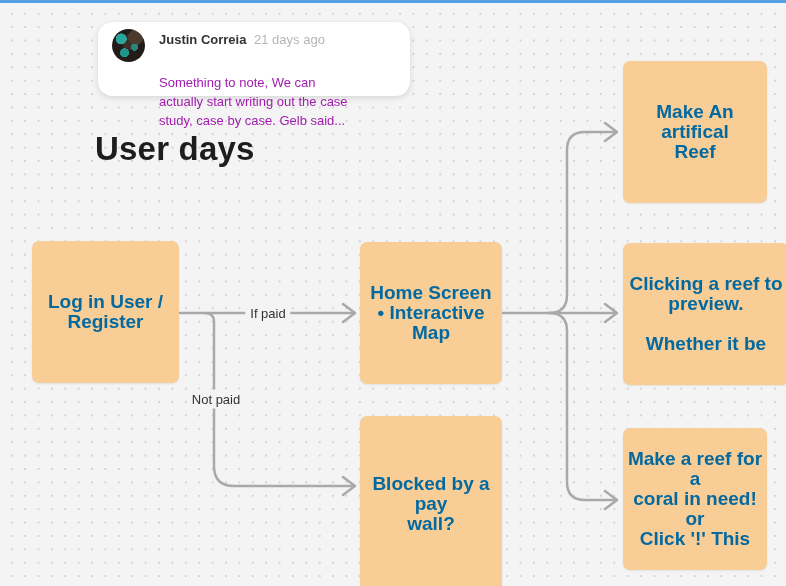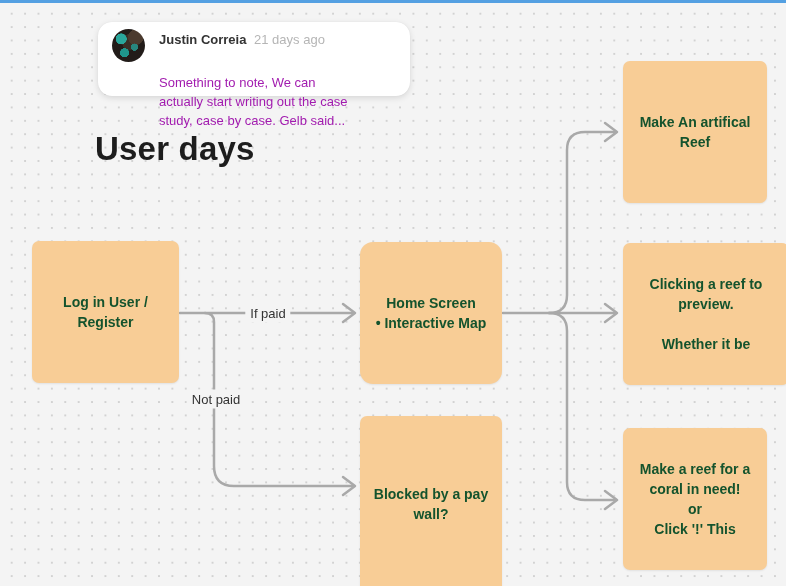--- a/index.html
+++ b/index.html
@@ -49,26 +49,26 @@
     z-index:2;
   }
   
   .sticky{
     position:absolute;
     background:#f8cd96;
     border-radius:7px;
     box-shadow:0 1px 2px rgba(0,0,0,0.08);
     display:flex;align-items:center;justify-content:center;
     text-align:center;
-    font-size:14px;font-weight:600;color:#14532d;
+    font-size:19px;font-weight:600;color:#0369a1;
     line-height:20px;white-space:pre-line;
     z-index:2;
   }
   .n-login{left:32px;top:241px;width:147px;height:142px;}
-  .n-home{left:360px;top:242px;width:142px;height:142px;border-radius:13px;}
+  .n-home{left:360px;top:242px;width:142px;height:142px;}
   .n-paywall{left:360px;top:416px;width:142px;height:176px;}
   .n-artificial{left:623px;top:61px;width:144px;height:142px;}
   .n-preview{left:623px;top:243px;width:166px;height:142px;}
   .n-coral{left:623px;top:428px;width:144px;height:142px;}
   
   .edges-svg{position:absolute;left:0;top:0;z-index:1;}
   .edge{stroke:#a9a9a9;stroke-width:2.5;fill:none;stroke-linecap:round;stroke-linejoin:round;}
   .edge-label{
     position:absolute;transform:translate(-50%,-50%);
     background:#f4f4f4;padding:1px 5px;

